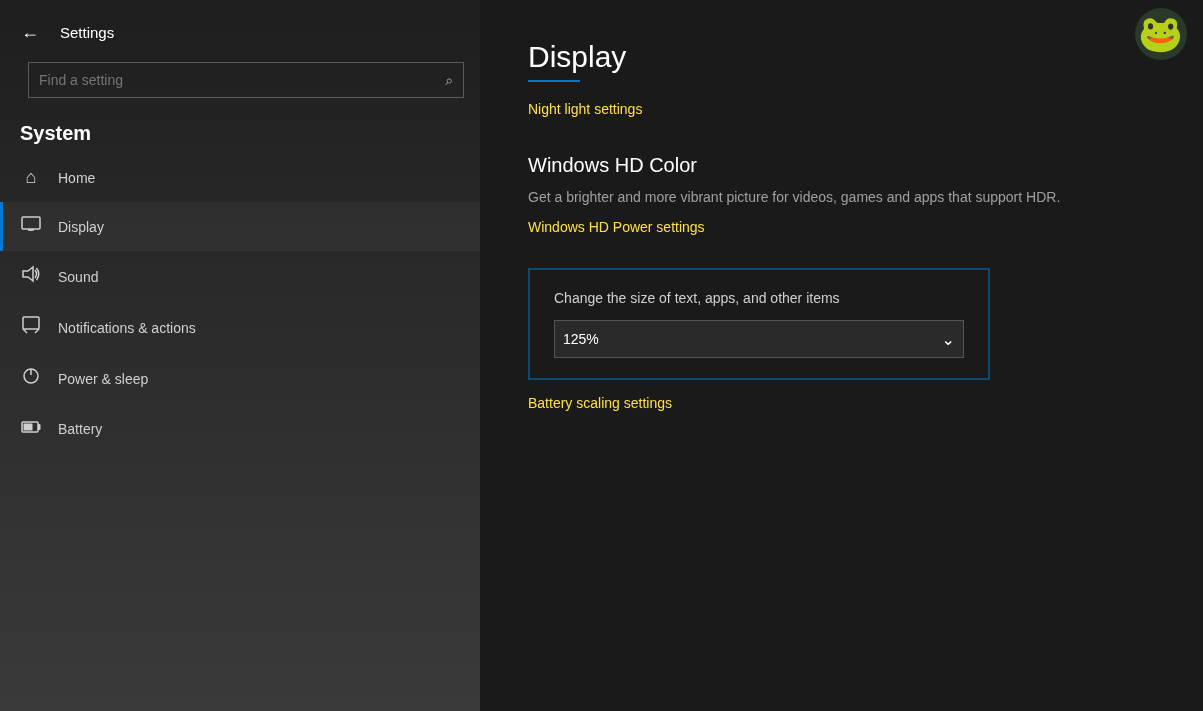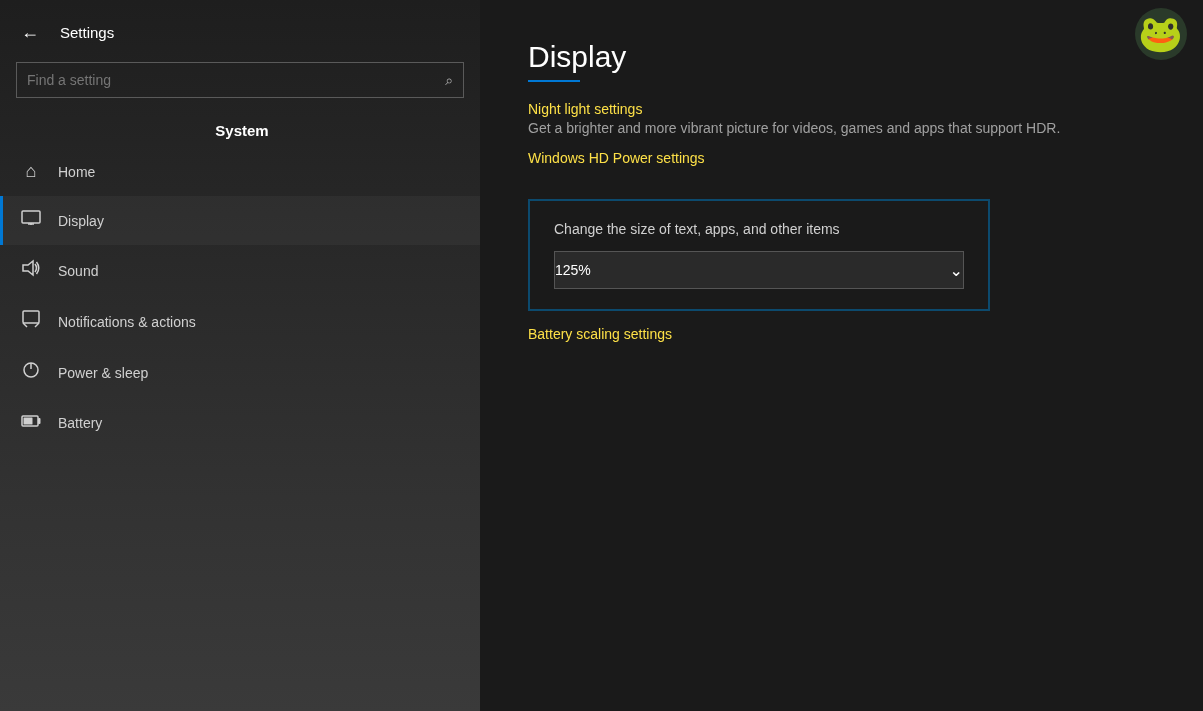--- a/index.html
+++ b/index.html
@@ -42,21 +42,21 @@
       height: 28px;
     }
 
     .sidebar-title {
       color: #fff;
       font-size: 15px;
       font-weight: 400;
     }
 
     .search-box {
-      margin: 4px 16px 16px 16px;
+      margin: 4px 16px 16px 28px;
       display: flex;
       align-items: center;
       border: 1px solid #5a5a5a;
       background: transparent;
       height: 36px;
       padding: 0 10px;
       gap: 8px;
     }
 
     .search-input {
@@ -69,24 +69,23 @@
       font-family: 'Segoe UI', Arial, sans-serif;
     }
 
     .search-icon-unicode {
       color: #aaa;
       font-size: 14px;
     }
 
     .system-label {
       color: #fff;
-      font-size: 15px;
+      font-size: 20px;
       font-weight: 600;
       padding: 8px 16px 8px 20px;
-      text-align: center;
     }
 
     .nav-item {
       display: flex;
       align-items: center;
       padding: 14px 16px 14px 20px;
       gap: 16px;
       cursor: pointer;
       color: #d0d0d0;
       font-size: 14px;
@@ -184,21 +183,21 @@
       margin-bottom: 12px;
     }
 
     .scale-dropdown {
       display: flex;
       align-items: center;
       justify-content: space-between;
       border: 1px solid #555;
       background: #2a2a2a;
       height: 38px;
-      padding: 0 0;
+      padding: 0 8px;
       cursor: pointer;
       min-width: 410px;
       margin-top: 14px;
     }
 
     .scale-value {
       color: #fff;
       font-size: 14px;
     }
 
@@ -316,20 +315,21 @@
 
       <span style="font-size:36px;">🐸</span>
     </div>
   </div>
 
   <h1 class="page-title">Display</h1>
   <div class="title-underline"></div>
 
   <a class="link-text" href="#">Night light settings</a>
 
+  <h2 class="section-title">Windows HD Color</h2>
   <p class="section-desc">Get a brighter and more vibrant picture for videos, games and apps that support HDR.</p>
   <a class="link-text" href="#">Windows HD Power settings</a>
 
   <div class="scale-section">
     <div class="scale-box">
       <div class="scale-label">Change the size of text, apps, and other items</div>
       <div class="scale-dropdown">
         <span class="scale-value">125%</span>
         <span class="chevron-down">⌄</span>
       </div>

